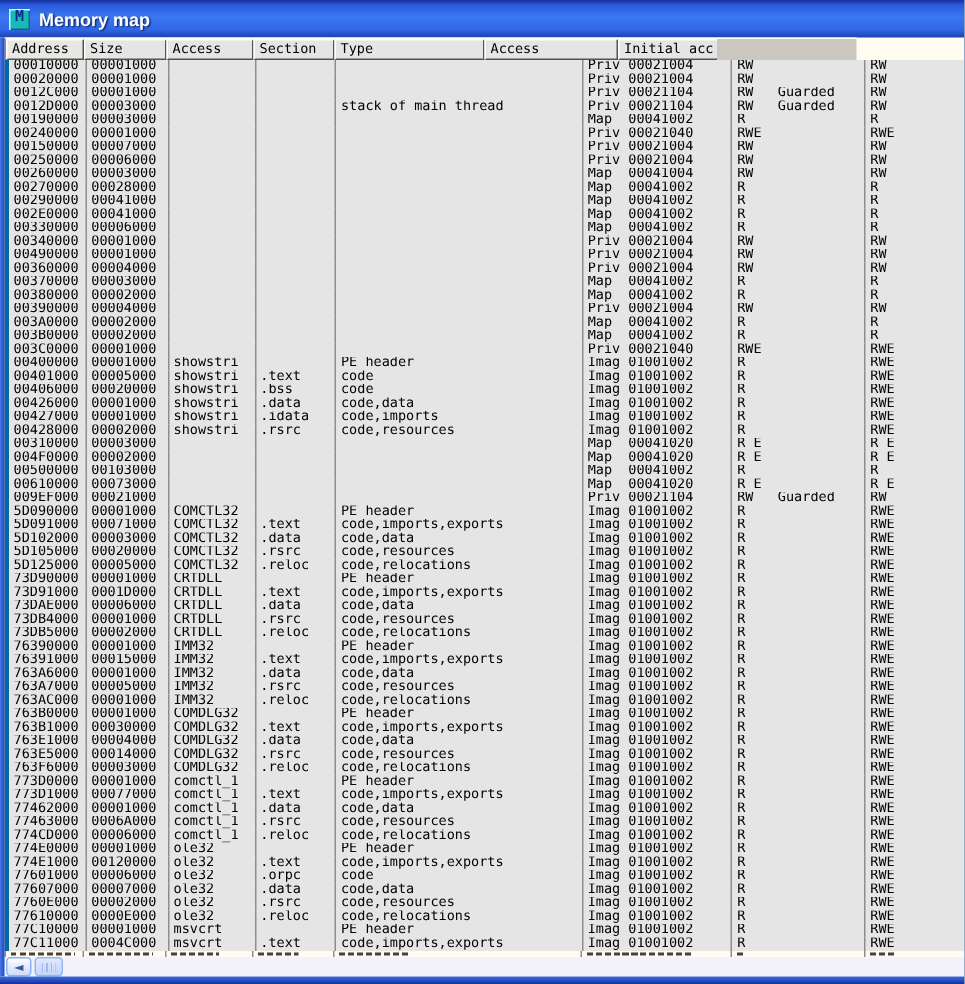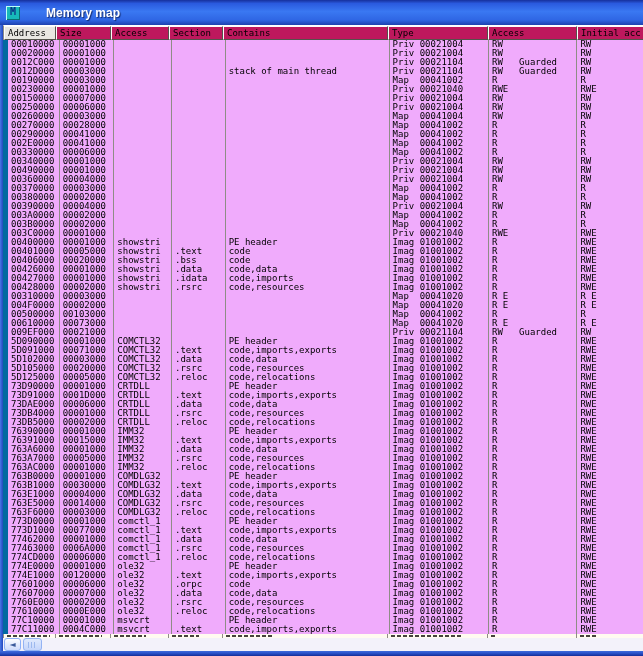--- a/index.html
+++ b/index.html
@@ -15,43 +15,43 @@
     display:flex;align-items:center;padding-left:6px;
   }
   .app-icon{
     display:inline-block;width:14px;height:14px;line-height:13px;text-align:center;
     background:#17b9b9;color:#0b2f86;font:bold 10px "DejaVu Sans Mono",monospace;
     box-shadow:inset 1px 1px 0 #bdfdf8,inset -1px -1px 0 #0b6d70;
     margin-right:6px;flex:0 0 auto;
   }
   .title{
     color:#ffffff;font-family:"Liberation Sans",sans-serif;font-weight:bold;font-size:12px;
-    text-shadow:1px 1px 1px rgba(10,20,70,.75);white-space:nowrap;margin-left:20px;
+    text-shadow:1px 1px 1px rgba(10,20,70,.75);white-space:nowrap;
   }
   
   .border-left{position:absolute;left:0;top:25px;width:3px;height:626px;background:linear-gradient(90deg,#4a78e8,#2348bc);}
   .border-bottom{position:absolute;left:0;top:651px;width:643px;height:5px;background:linear-gradient(180deg,#3f6cdc 0%,#2952ca 45%,#142e98 100%);}
   
   .header{
-    position:absolute;left:3px;top:25px;width:640px;height:15px;
+    position:absolute;left:3px;top:25px;width:568px;height:15px;
     display:flex;border-top:1px solid #ffffff;border-left:1px solid #8f8d86;
     background:#cbc7c0;
   }
   .hcell{
     height:14px;padding:1px 0 0 3px;overflow:hidden;white-space:pre;
     font-size:9px;line-height:11px;color:#000;
-    background:#be185d;
+    background:#e5e5e5;
     border-top:1px solid #fdfdfb;border-left:1px solid #fdfdfb;
     border-right:1px solid #55534c;border-bottom:1px solid #55534c;
   }
   .hcell.first{background:#e9e7e2;}
   
   .rows{
     position:absolute;left:3px;top:40px;width:640px;height:594px;
-    background:#f0abfc;border-left:5px solid #0369a1;overflow:hidden;
+    background:#e5e5e5;border-left:3px solid #0369a1;overflow:hidden;
   }
   .row{display:flex;height:9px;}
   .cell{
     height:9px;padding-left:3px;overflow:hidden;white-space:pre;
     font-size:9px;line-height:9px;color:#000;
     border-right:1px solid #8f8d86;
   }
   .c0{width:52px;}.c1{width:55px;}.c2{width:58px;}.c3{width:54px;}
   .c4{width:165px;}.c5{width:100px;}.c6{width:89px;}.c7{width:66px;border-right:none;}
   
@@ -90,21 +90,20 @@
   <div class="titlebar">
     <span class="app-icon">M</span>
     <span class="title">Memory map</span>
   </div>
 
   <div class="header" id="header">
       <div class="hcell c0 first">Address</div>
       <div class="hcell c1">Size</div>
       <div class="hcell c2">Access</div>
       <div class="hcell c3">Section</div>
-      <div class="hcell c4">Contains</div>
       <div class="hcell c5">Type</div>
       <div class="hcell c6">Access</div>
       <div class="hcell c7">Initial acc</div>
     </div>
 
   <div class="rows" id="rows">
       <div class="row">
         <span class="cell c0">00010000</span>
         <span class="cell c1">00001000</span>
         <span class="cell c2"></span>
@@ -148,21 +147,21 @@
         <span class="cell c0">00190000</span>
         <span class="cell c1">00003000</span>
         <span class="cell c2"></span>
         <span class="cell c3"></span>
         <span class="cell c4"></span>
         <span class="cell c5">Map  00041002</span>
         <span class="cell c6">R</span>
         <span class="cell c7">R</span>
       </div>
       <div class="row">
-        <span class="cell c0">00230000</span>
+        <span class="cell c0">00240000</span>
         <span class="cell c1">00001000</span>
         <span class="cell c2"></span>
         <span class="cell c3"></span>
         <span class="cell c4"></span>
         <span class="cell c5">Priv 00021040</span>
         <span class="cell c6">RWE</span>
         <span class="cell c7">RWE</span>
       </div>
       <div class="row">
         <span class="cell c0">00150000</span>

